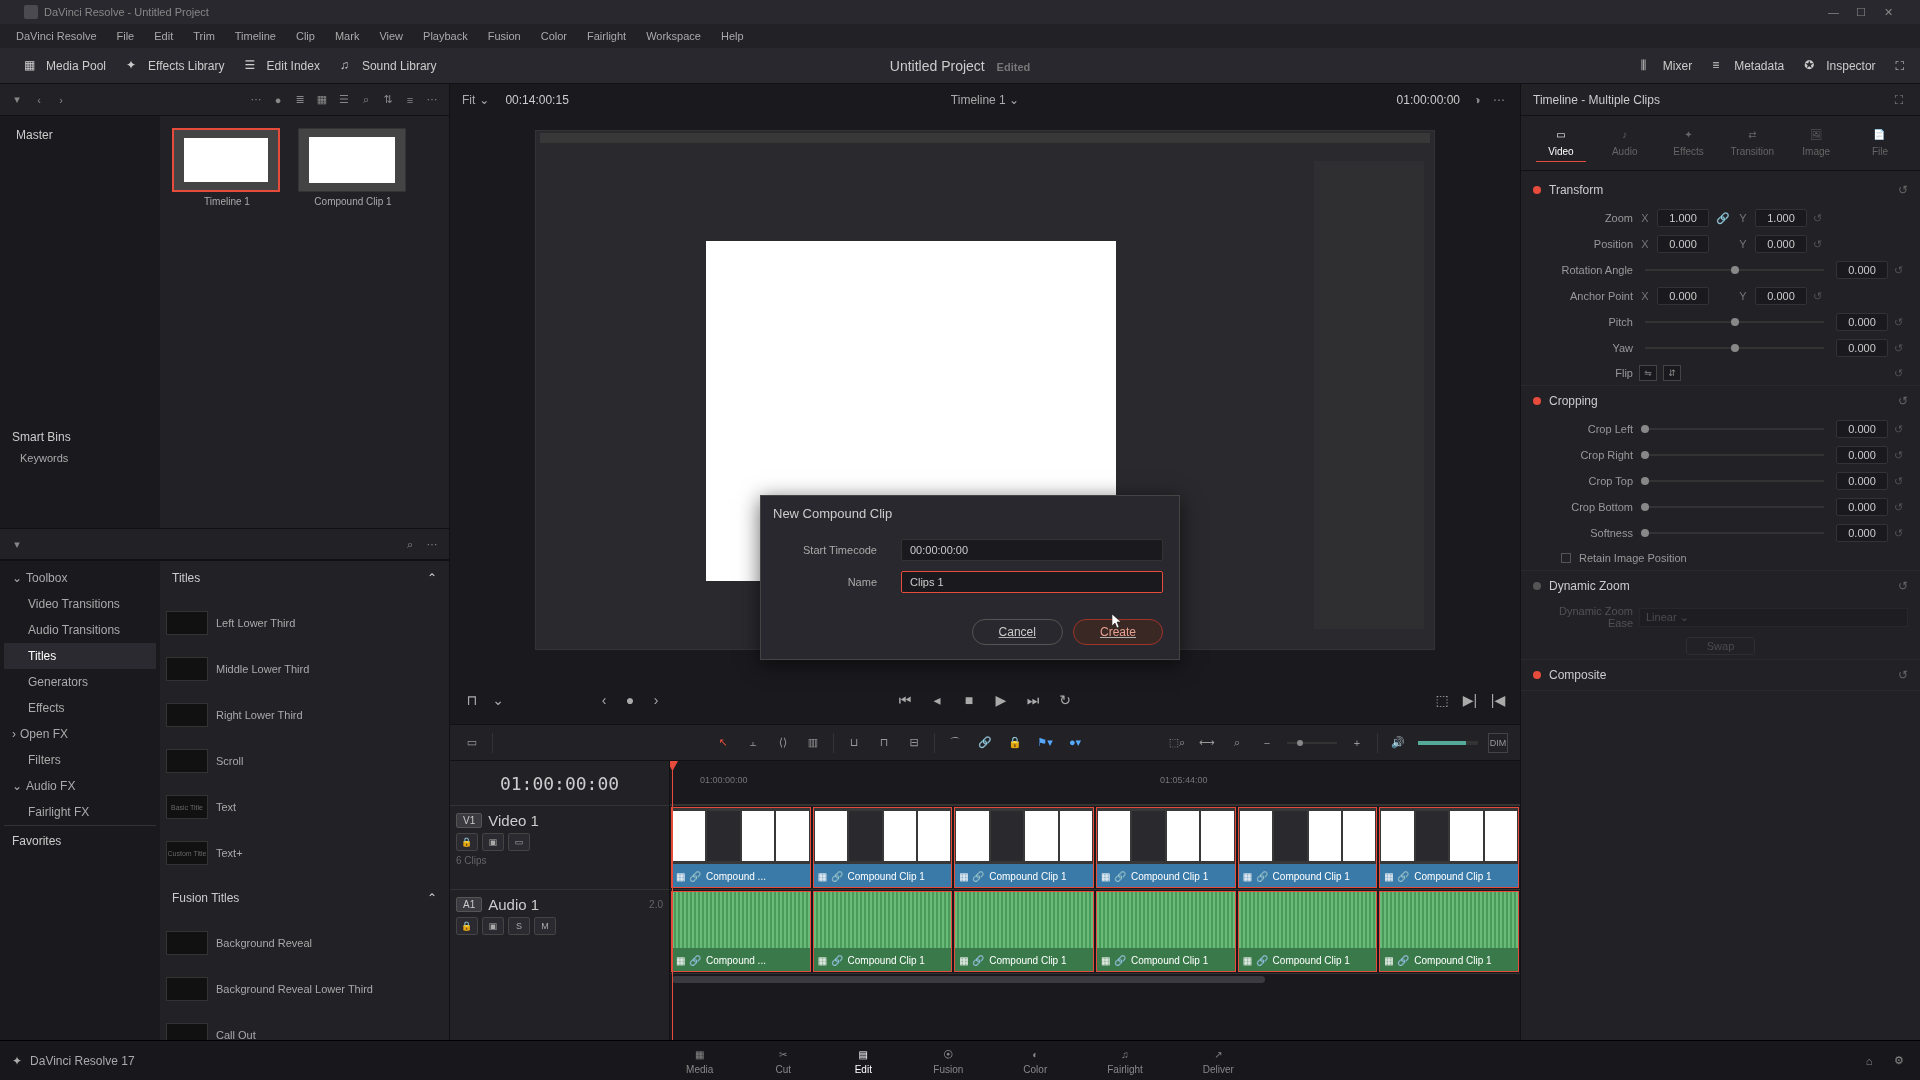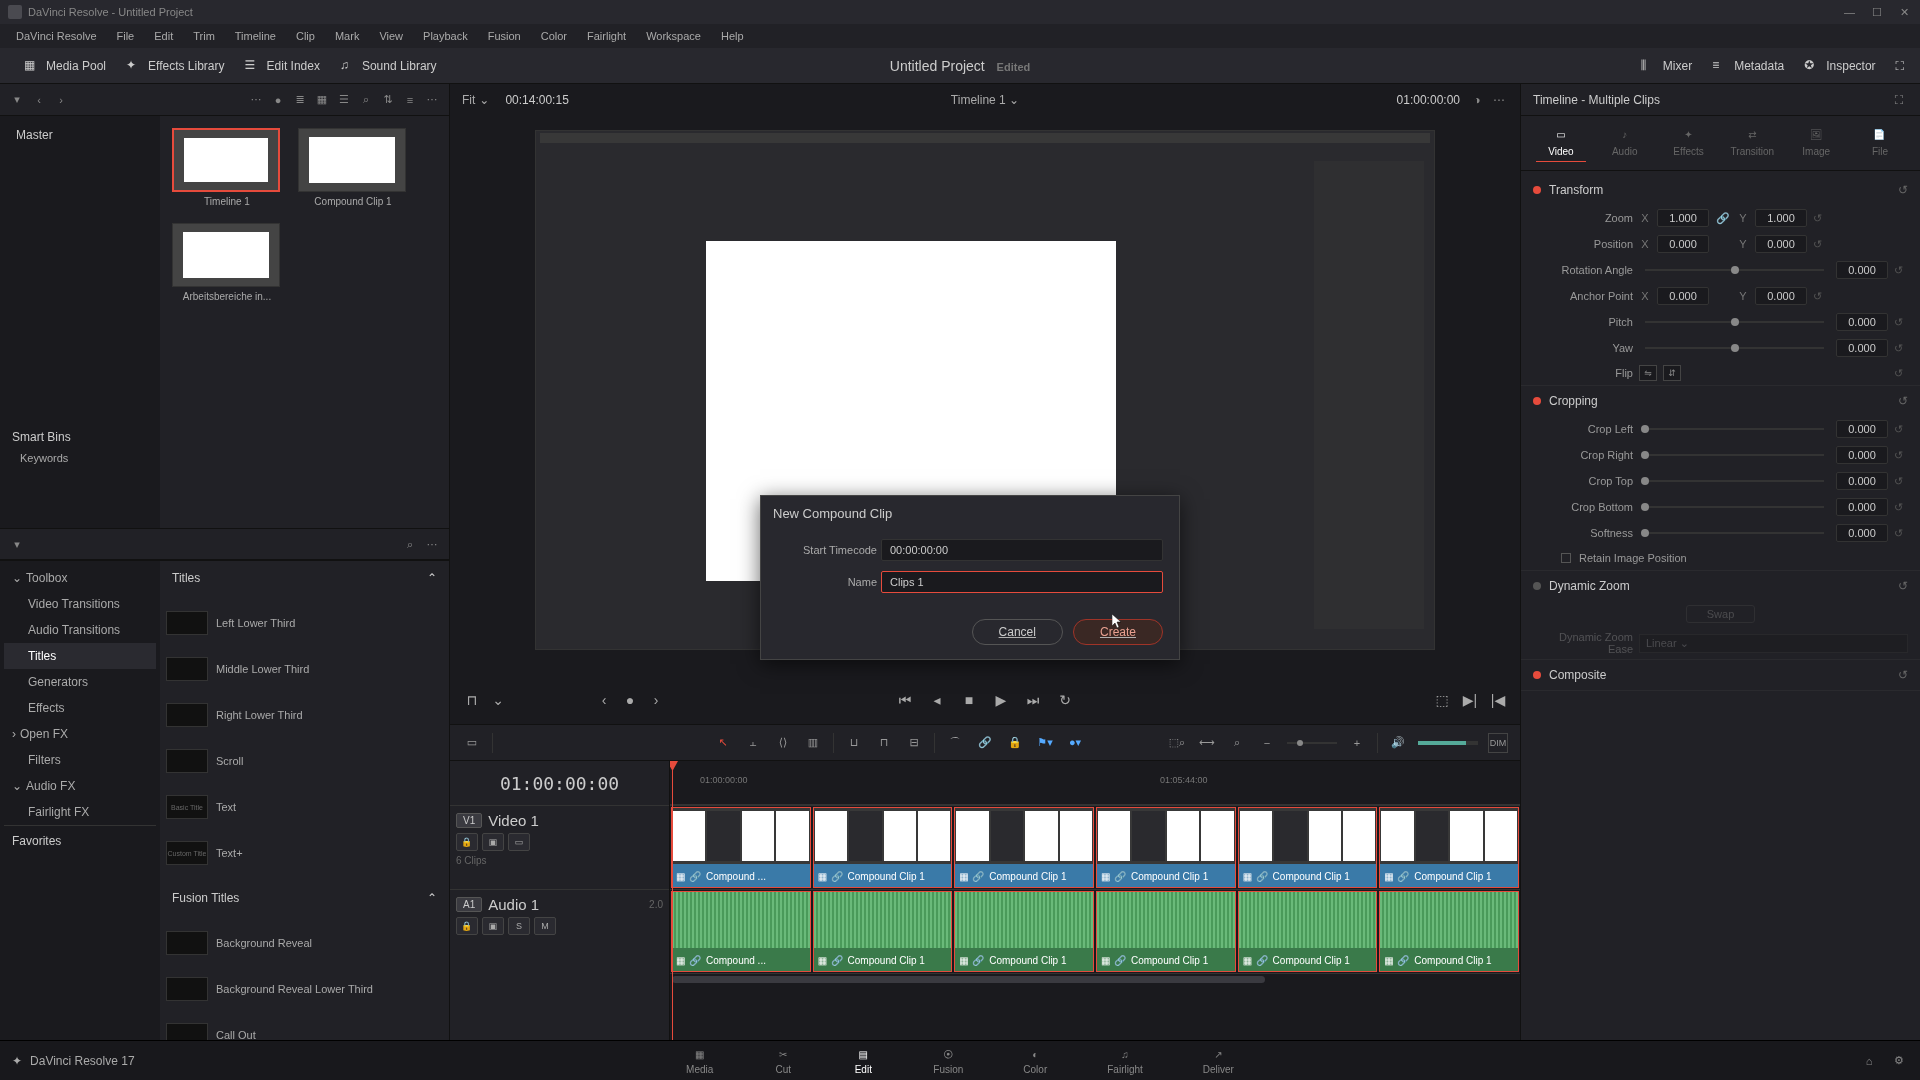--- a/index.html
+++ b/index.html
@@ -1,19 +1,19 @@
 <!DOCTYPE html>
 <html><head>
 <meta charset="utf-8">
 <style>
 * { margin: 0; padding: 0; box-sizing: border-box; font-family: -apple-system, BlinkMacSystemFont, 'Segoe UI', sans-serif; user-select: none; }
 body { background: #1a1a1a; color: #b0b0b0; font-size: 11px; overflow: hidden; width: 1920px; height: 1080px; position: relative; }
 
 
-.titlebar { height: 24px; background: #28282e; display: flex; align-items: center; padding: 0 8px; color: #888; font-size: 11px; }
+.titlebar { height: 24px; background: #28282e; display: flex; align-items: center; padding: 0 24px; color: #888; font-size: 11px; }
 .titlebar-icon { width: 14px; height: 14px; background: #4a4a50; border-radius: 2px; margin-right: 6px; }
 .window-controls { margin-left: auto; display: flex; gap: 16px; }
 .window-controls span { width: 12px; height: 12px; display: inline-block; cursor: pointer; color: #888; }
 
 
 .menubar { height: 24px; background: #212126; display: flex; align-items: center; padding: 0 8px; gap: 4px; font-size: 11px; }
 .menubar span { padding: 2px 8px; cursor: pointer; color: #aaa; }
 
 
 .toolbar { height: 36px; background: #28282e; display: flex; align-items: center; padding: 0 8px; border-bottom: 1px solid #111; }
@@ -145,21 +145,21 @@
 .page-item { text-align: center; font-size: 10px; color: #888; cursor: pointer; }
 .page-item.active { color: #fff; }
 .page-icon { width: 20px; height: 16px; margin: 0 auto 2px; display: flex; align-items: center; justify-content: center;}
 .page-left { position: absolute; left: 12px; display: flex; align-items: center; gap: 8px; color: #aaa; font-size: 12px;}
 .page-right { position: absolute; right: 12px; display: flex; gap: 12px;}
 
 
 .modal { position: absolute; top: 495px; left: 760px; width: 420px; background: #28282e; border: 1px solid #444; box-shadow: 0 4px 20px rgba(0,0,0,0.6); z-index: 100; }
 .modal-title { padding: 10px 12px; color: #ccc; font-size: 13px; font-weight: 500;}
 .modal-body { padding: 8px 16px 16px; }
-.modal-row { display: flex; align-items: center; margin-bottom: 10px; gap: 4px; }
+.modal-row { display: flex; align-items: center; margin-bottom: 10px; gap: 24px; }
 .modal-label { width: 100px; text-align: right; color: #aaa; font-size: 11px; }
 .modal-input { flex: 1; background: #1a1a1e; border: 1px solid #333; padding: 4px 8px; color: #ccc; font-size: 11px; border-radius: 2px; }
 .modal-input.focused { border: 1px solid #e64b3c; }
 .modal-buttons { display: flex; justify-content: flex-end; gap: 10px; padding: 0 16px 14px; text-decoration: underline; }
 .modal-btn { padding: 5px 26px; border-radius: 14px; border: 1px solid #555; background: transparent; color: #ccc; font-size: 12px; cursor: pointer; }
 .modal-btn.primary { border: 1px solid #a03428; background: #3a2824; color: #e8a090; }
 .cursor { position: absolute; top: 614px; left: 1112px; width: 12px; height: 16px; z-index: 200; pointer-events: none;}
 .cursor svg { width: 100%; height: 100%; }
 
 
@@ -269,26 +269,20 @@
             <div class="thumb-img selected">
               <div class="thumb-inner"></div>
             </div>
             <div class="thumb-label">Timeline 1</div>
           </div>
           <div class="media-thumb">
             <div class="thumb-img ">
               <div class="thumb-inner"></div>
             </div>
             <div class="thumb-label">Compound Clip 1</div>
-          </div>
-          <div class="media-thumb">
-            <div class="thumb-img ">
-              <div class="thumb-inner"></div>
-            </div>
-            <div class="thumb-label">Arbeitsbereiche in...</div>
           </div>
         </div>
     </div>
 
     <div class="media-header" style="border-top:1px solid #111;">
       <span class="header-icon">▾</span>
       <div class="media-header-icons margin-left-auto">
         <span class="header-icon">⌕</span>
         <span class="header-icon">⋯</span>
       </div>
@@ -781,26 +775,26 @@
           <span>Retain Image Position</span>
         </div>
       </div>
 
       <div class="insp-section">
         <div class="insp-sec-header">
           <span class="insp-dot off"></span>
           <span class="insp-sec-title">Dynamic Zoom</span>
           <span class="insp-reset">↺</span>
         </div>
-        <div class="insp-row" style="opacity:0.4; justify-content:center">
-          <span style="border:1px solid #444; padding:2px 20px; border-radius:3px; color:#888">Swap</span>
-        </div>
         <div class="insp-row" style="opacity:0.4">
           <span class="insp-label">Dynamic Zoom Ease</span>
           <span style="flex:1; background:#1a1a1e; border:1px solid #333; padding:2px 6px; color:#888"><span>Linear</span> ⌄</span>
+        </div>
+        <div class="insp-row" style="opacity:0.4; justify-content:center">
+          <span style="border:1px solid #444; padding:2px 20px; border-radius:3px; color:#888">Swap</span>
         </div>
       </div>
 
       <div class="insp-section">
         <div class="insp-sec-header">
           <span class="insp-dot"></span>
           <span class="insp-sec-title">Composite</span>
           <span class="insp-reset">↺</span>
         </div>
       </div>

